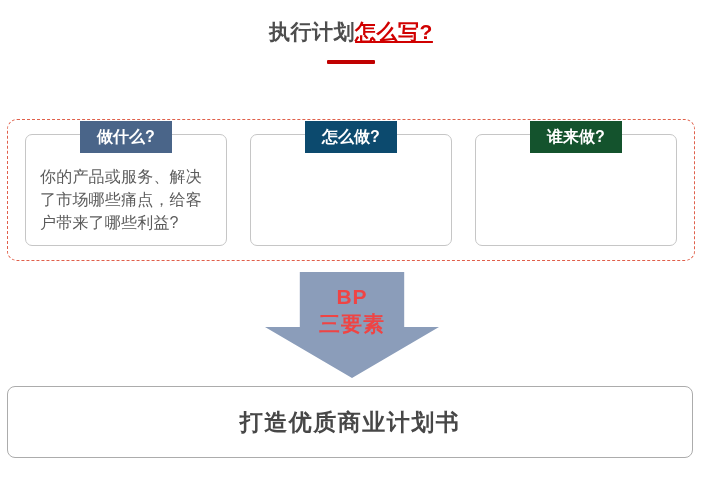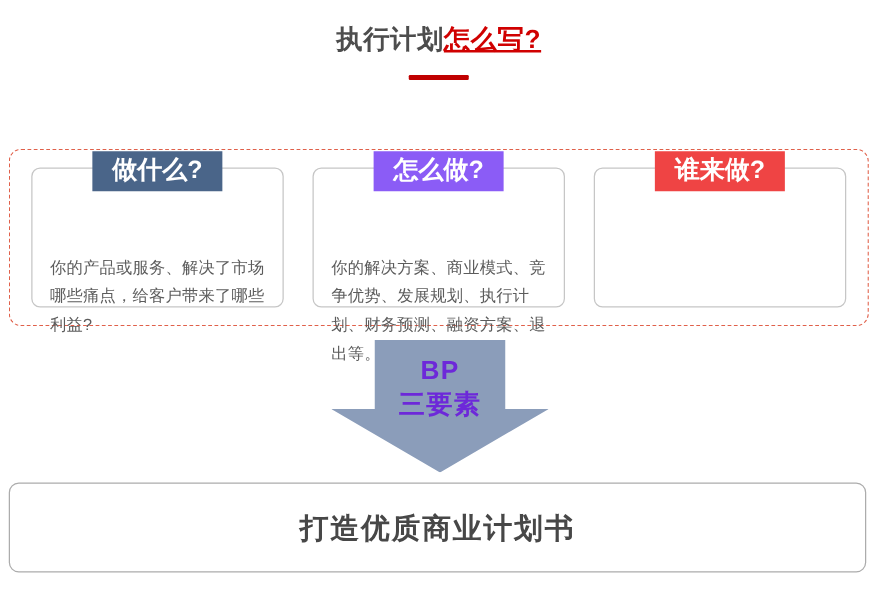--- a/index.html
+++ b/index.html
@@ -80,40 +80,39 @@
   .card-badge {
     position: absolute;
     top: -14px;
     left: 50%;
     transform: translateX(-50%);
     min-width: 92px;
     padding: 5px 16px 6px 16px;
     box-sizing: border-box;
     text-align: center;
     color: #ffffff;
-    font-size: 20px;
+    font-size: 16px;
     font-weight: bold;
     line-height: 21px;
     white-space: nowrap;
   }
   .badge-blue   { background: #4a6589; }
-  .badge-pink   { background: #8b5cf6; }
-  .badge-orange { background: #ef4444; }
+  .badge-pink   { background: #0c4a6e; }
+  .badge-orange { background: #14532d; }
 
   .card-body {
     position: absolute;
     left: 0;
     right: 0;
     top: 30px;
     padding: 0 14px;
-    font-size: 13px;
+    font-size: 16px;
     line-height: 23px;
     color: #5c5c5c;
     letter-spacing: 0.2px;
-    margin-top: 37px;
   }
 
   
   .arrow-wrap {
     position: absolute;
     left: 265px;
     top: 272px;
     width: 174px;
     height: 106px;
   }
@@ -122,21 +121,21 @@
     height: 106px;
     background: #8b9dba;
     clip-path: polygon(20% 0%, 80% 0%, 80% 52%, 100% 52%, 50% 100%, 0% 52%, 20% 52%);
   }
   .arrow-label {
     position: absolute;
     left: 0;
     top: 12px;
     width: 174px;
     text-align: center;
-    color: #6d28d9;
+    color: #ef4444;
     font-weight: bold;
     pointer-events: none;
   }
   .arrow-label .line1 {
     font-size: 21px;
     line-height: 26px;
     letter-spacing: 1px;
   }
   .arrow-label .line2 {
     font-size: 21px;
@@ -178,21 +177,20 @@
 
 <div class="cards-row">
 
   <div class="card">
     <div class="card-badge badge-blue">做什么?</div>
     <div class="card-body">你的产品或服务、解决了市场哪些痛点，给客户带来了哪些利益?</div>
   </div>
 
   <div class="card">
     <div class="card-badge badge-pink">怎么做?</div>
-    <div class="card-body">你的解决方案、商业模式、竞争优势、发展规划、执行计划、财务预测、融资方案、退出等。</div>
   </div>
 
   <div class="card">
     <div class="card-badge badge-orange">谁来做?</div>
   </div>
 
 </div>
 
 <div class="arrow-wrap">
   <div class="arrow-shape"></div>

